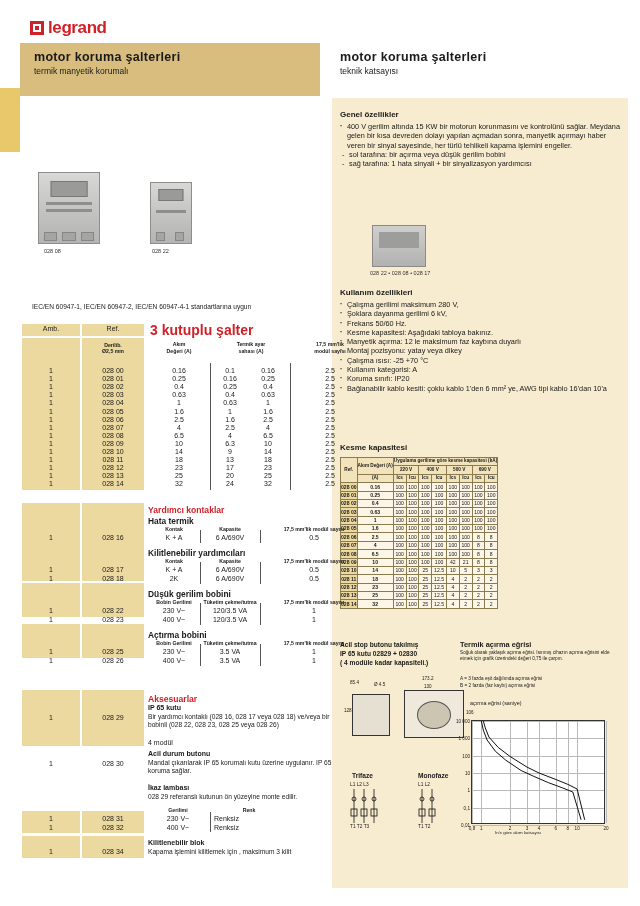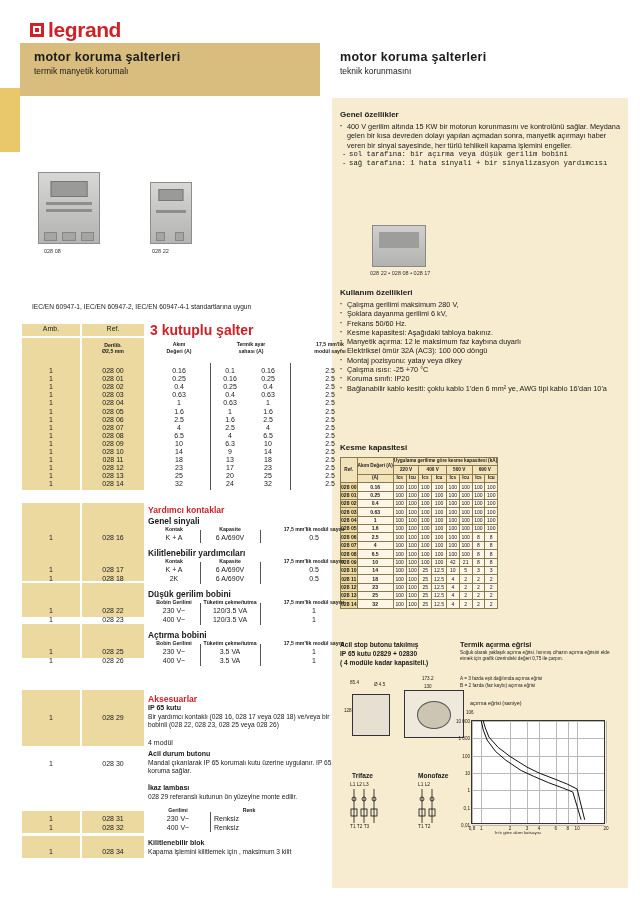--- a/index.html
+++ b/index.html
@@ -13,21 +13,21 @@
   }
   .page{position:absolute;inset:0;}
 
   
   .edge-bar{position:absolute;left:0;top:88px;width:20px;height:64px;background:#e8c86a;}
 
   
   .logo{position:absolute;left:30px;top:18px;display:flex;align-items:center;gap:4px;}
   .logo-mark{width:14px;height:14px;background:#cf2128;position:relative;}
   .logo-mark:after{content:"";position:absolute;left:3px;top:3px;width:8px;height:8px;border:2px solid #fff;box-sizing:border-box;}
-  .logo-text{color:#cf2128;font-size:21px;font-weight:bold;letter-spacing:-0.4px;}
+  .logo-text{color:#cf2128;font-size:17px;font-weight:bold;letter-spacing:-0.4px;}
 
   
   .band{position:absolute;background:#d8bd7f;}
   .band-left{left:20px;top:43px;width:300px;height:53px;}
   .band-title{position:absolute;left:34px;top:50px;font-size:12.5px;font-weight:bold;letter-spacing:0.3px;}
   .band-sub{position:absolute;left:34px;top:66px;font-size:8.5px;}
 
   .rband-title{position:absolute;left:340px;top:50px;font-size:12.5px;font-weight:bold;letter-spacing:0.3px;}
   .rband-sub{position:absolute;left:340px;top:66px;font-size:8.5px;}
 
@@ -36,21 +36,21 @@
 
   .r-head{position:absolute;font-size:8px;font-weight:bold;}
   .r-text{position:absolute;font-size:7.3px;line-height:9.3px;width:282px;}
   .r-text li{list-style:none;}
 
   
   ul.tight{margin:0;padding:0;}
   ul.tight li{position:relative;padding-left:7px;margin:0;}
   ul.tight li:before{content:"\00b7";position:absolute;left:0;top:-1px;font-weight:bold;}
   ul.dash{margin:0;padding:0;}
-  ul.dash li{position:relative;padding-left:9px;list-style:none;font-family:Liberation Mono, monospace;}
+  ul.dash li{position:relative;padding-left:9px;list-style:none;}
   ul.dash li:before{content:"-";position:absolute;left:2px;}
 
   
   .photo-a{position:absolute;left:38px;top:172px;width:62px;height:72px;}
   .photo-b{position:absolute;left:150px;top:182px;width:42px;height:62px;}
   .cap{position:absolute;font-size:5.5px;color:#333;}
 
   .breaker{width:100%;height:100%;background:linear-gradient(180deg,#d8d8d6 0%,#c6c6c4 45%,#b4b4b2 100%);border:1px solid #8d8d8b;box-sizing:border-box;position:relative;}
   .breaker .knob{position:absolute;left:50%;transform:translateX(-50%);top:8px;width:58%;height:20%;background:#9a9a98;border:1px solid #777;}
   .breaker .slot{position:absolute;left:12%;width:76%;height:3px;background:#8e8e8c;}
@@ -102,21 +102,21 @@
   <div class="logo">
     <div class="logo-mark"></div>
     <div class="logo-text">legrand</div>
   </div>
 
   <div class="band band-left"></div>
   <div class="band-title">motor koruma şalterleri</div>
   <div class="band-sub">termik manyetik korumalı</div>
 
   <div class="rband-title">motor koruma şalterleri</div>
-  <div class="rband-sub">teknik korunmasını</div>
+  <div class="rband-sub">teknik katsayısı</div>
 
   <div class="right-col"></div>
 
   <div class="r-head" style="left:340px;top:110px;">Genel özellikler</div>
   <div class="r-text" style="left:340px;top:122px;">
     <ul class="tight">
       <li>400 V gerilim altında 15 KW bir motorun korunmasını ve kontrolünü sağlar. Meydana gelen bir kısa devreden dolayı yapılan açmadan sonra, manyetik açırmayı haber veren bir sinyal sayesinde, her türlü tehlikeli kapama işlemini engeller.</li>
     </ul>
     <ul class="dash">
       <li>sol tarafına: bir açırma veya düşük gerilim bobini</li>
@@ -130,23 +130,23 @@
   <div class="cap" style="left:370px;top:270px;">028 22 • 028 08 • 028 17</div>
 
   <div class="r-head" style="left:340px;top:288px;">Kullanım özellikleri</div>
   <div class="r-text" style="left:340px;top:300px;">
     <ul class="tight" id="usage-list">
         <li>Çalışma gerilimi maksimum 280 V,</li>
         <li>Şoklara dayanma gerilimi 6 kV,</li>
         <li>Frekans 50/60 Hz.</li>
         <li>Kesme kapasitesi: Aşağıdaki tabloya bakınız.</li>
         <li>Manyetik açırma: 12 le maksimum faz kaybına duyarlı</li>
-        <li>Elektriksel ömür 32A (AC3): 100 000 döngü</li>
         <li>Montaj pozisyonu: yatay veya dikey</li>
         <li>Çalışma ısısı: -25  +70 °C</li>
+        <li>Kullanım kategorisi: A</li>
         <li>Koruma sınıfı: IP20</li>
         <li>Bağlanabilir kablo kesiti: çoklu kablo 1'den 6 mm² ye, AWG tipi kablo 16'dan 10'a</li>
       </ul>
   </div>
 
   <div class="r-head" style="left:340px;top:443px;">Kesme kapasitesi</div>
   <table class="kt">
     <thead>
       <tr>
         <th rowspan="3">Ref.</th>
@@ -611,21 +611,21 @@
       <div class="cell" style="position: absolute; left: 294px; top: 472.3px; width: 72px; text-align: center;">2.5</div>
       <div class="cell" style="position: absolute; left: 22px; top: 480.4px; width: 58px; text-align: center;">1</div>
       <div class="cell" style="position: absolute; left: 82px; top: 480.4px; width: 62px; text-align: center;">028 14</div>
       <div class="cell" style="position: absolute; left: 148px; top: 480.4px; width: 62px; text-align: center;">32</div>
       <div class="cell" style="position: absolute; left: 212px; top: 480.4px; width: 36px; text-align: center;">24</div>
       <div class="cell" style="position: absolute; left: 250px; top: 480.4px; width: 36px; text-align: center;">32</div>
       <div class="cell" style="position: absolute; left: 294px; top: 480.4px; width: 72px; text-align: center;">2.5</div>
       <div class="sec-title" style="position: absolute; left: 148px; top: 505px; font-size: 8.6px;">Yardımcı kontaklar</div>
       <div class="ambbox" style="left: 22px; top: 503px; width: 58px; height: 78px;"></div>
       <div class="refbox" style="left: 82px; top: 503px; width: 62px; height: 78px;"></div>
-      <div class="sub-title" style="position: absolute; left: 148px; top: 516px; font-size: 8.4px;">Genel sinyali</div>
+      <div class="sub-title" style="position: absolute; left: 148px; top: 516px; font-size: 8.4px;">Hata termik</div>
       <div class="colhead" style="position: absolute; left: 148px; top: 526px; width: 52px; text-align: center;">Kontak</div>
       <div class="colhead" style="position: absolute; left: 202px; top: 526px; width: 56px; text-align: center;">Kapasite</div>
       <div class="colhead" style="position: absolute; left: 262px; top: 526px; width: 104px; text-align: center;">17,5 mm'lik modül sayısı</div>
       <div class="vline" style="left: 200px; top: 530px; height: 13px;"></div>
       <div class="vline" style="left: 260px; top: 530px; height: 13px;"></div>
       <div class="cell" style="position: absolute; left: 22px; top: 534px; width: 58px; text-align: center;">1</div>
       <div class="cell" style="position: absolute; left: 82px; top: 534px; width: 62px; text-align: center;">028 16</div>
       <div class="cell" style="position: absolute; left: 148px; top: 534px; width: 52px; text-align: center;">K + A</div>
       <div class="cell" style="position: absolute; left: 202px; top: 534px; width: 56px; text-align: center;">6 A/690V</div>
       <div class="cell" style="position: absolute; left: 262px; top: 534px; width: 104px; text-align: center;">0.5</div>

